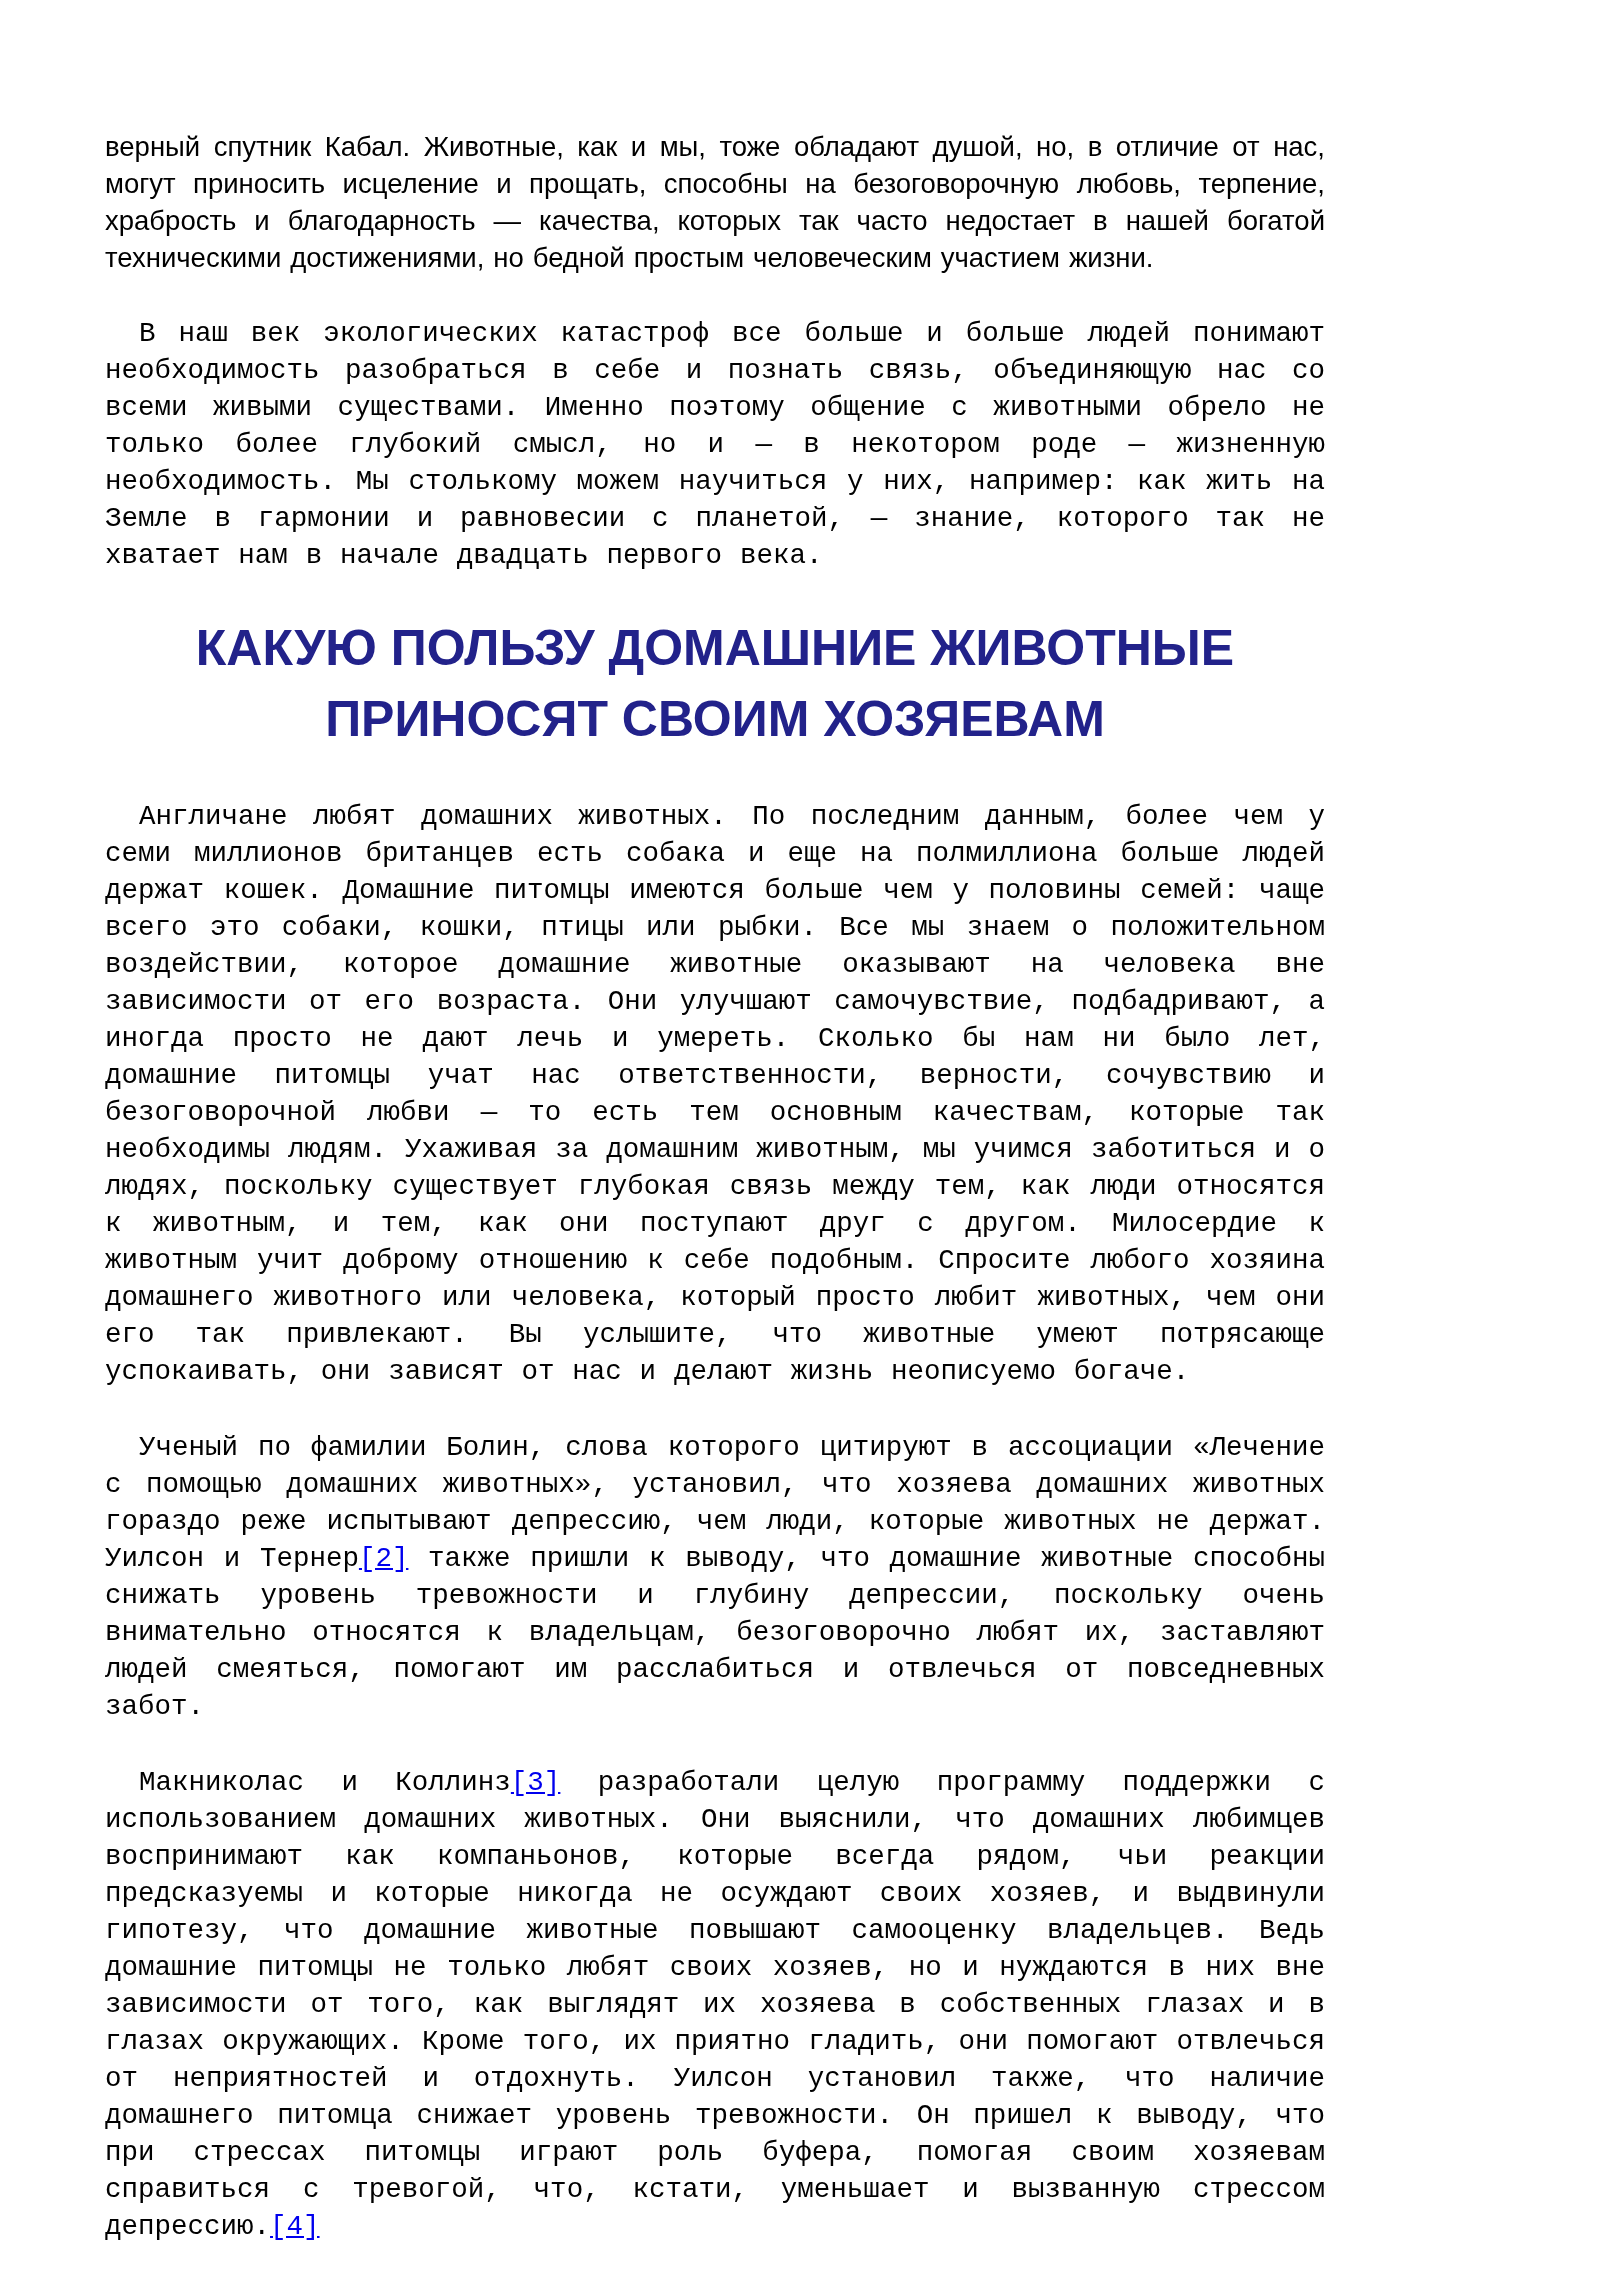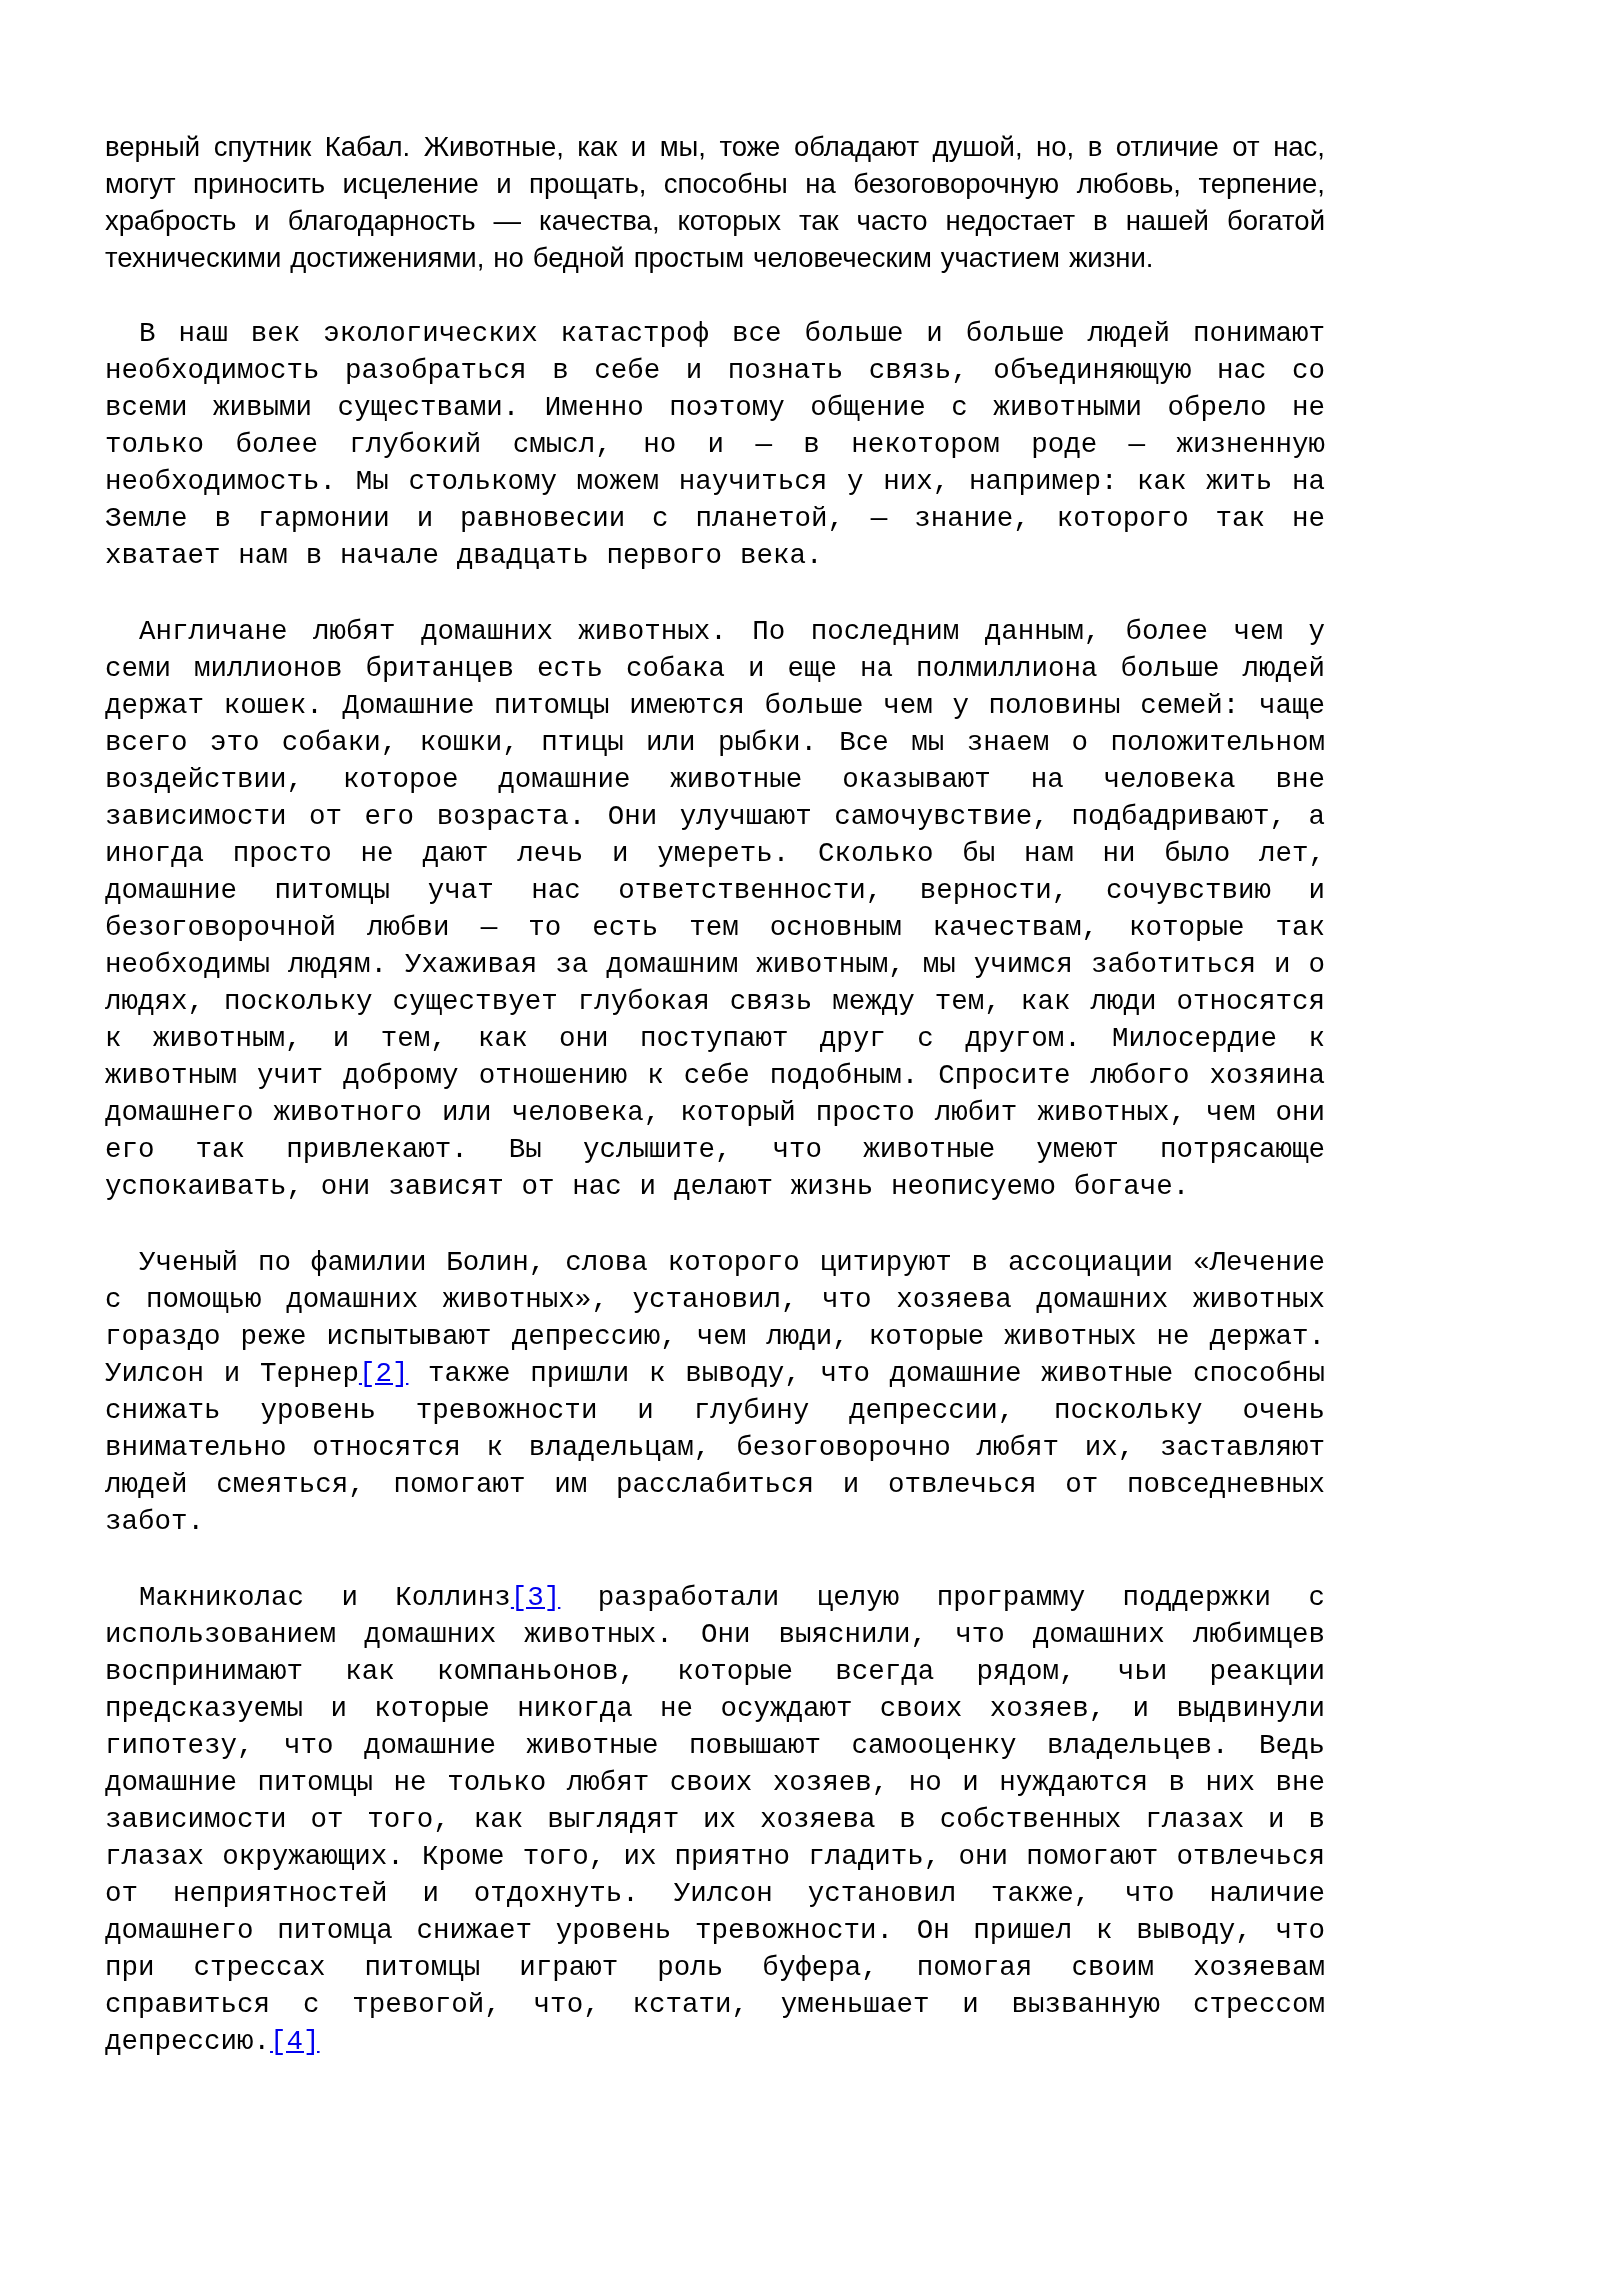--- a/index.html
+++ b/index.html
@@ -51,20 +51,21 @@
 </head>
 <body>
 
 <div class="page">
 
   <div class="paragraphs">
       <p><span>верный спутник Кабал. Животные, как и мы, тоже обладают душой, но, в отличие от нас, могут приносить исцеление и прощать, способны на безоговорочную любовь, терпение, храбрость и благодарность — качества, которых так часто недостает в нашей богатой техническими достижениями, но бедной простым человеческим участием жизни.</span></p>
       <p class="indent"><span>В наш век экологических катастроф все больше и больше людей понимают необходимость разобраться в себе и познать связь, объединяющую нас со всеми живыми существами. Именно поэтому общение с животными обрело не только более глубокий смысл, но и — в некотором роде — жизненную необходимость. Мы столькому можем научиться у них, например: как жить на Земле в гармонии и равновесии с планетой, — знание, которого так не хватает нам в начале двадцать первого века.</span></p>
     </div>
 
+  <h1 class="section-heading">КАКУЮ ПОЛЬЗУ ДОМАШНИЕ ЖИВОТНЫЕ ПРИНОСЯТ СВОИМ ХОЗЯЕВАМ</h1>
 
   <div class="paragraphs">
       <p class="indent"><span>Англичане любят домашних животных. По последним данным, более чем у семи миллионов британцев есть собака и еще на полмиллиона больше людей держат кошек. Домашние питомцы имеются больше чем у половины семей: чаще всего это собаки, кошки, птицы или рыбки. Все мы знаем о положительном воздействии, которое домашние животные оказывают на человека вне зависимости от его возраста. Они улучшают самочувствие, подбадривают, а иногда просто не дают лечь и умереть. Сколько бы нам ни было лет, домашние питомцы учат нас ответственности, верности, сочувствию и безоговорочной любви — то есть тем основным качествам, которые так необходимы людям. Ухаживая за домашним животным, мы учимся заботиться и о людях, поскольку существует глубокая связь между тем, как люди относятся к животным, и тем, как они поступают друг с другом. Милосердие к животным учит доброму отношению к себе подобным. Спросите любого хозяина домашнего животного или человека, который просто любит животных, чем они его так привлекают. Вы услышите, что животные умеют потрясающе успокаивать, они зависят от нас и делают жизнь неописуемо богаче.</span></p>
       <p class="indent"><span>Ученый по фамилии Болин, слова которого цитируют в ассоциации «Лечение с помощью домашних животных», установил, что хозяева домашних животных гораздо реже испытывают депрессию, чем люди, которые животных не держат. Уилсон и Тернер</span><a class="footnote-link" href="#">[2]</a><span> также пришли к выводу, что домашние животные способны снижать уровень тревожности и глубину депрессии, поскольку очень внимательно относятся к владельцам, безоговорочно любят их, заставляют людей смеяться, помогают им расслабиться и отвлечься от повседневных забот.</span></p>
       <p class="indent"><span>Макниколас и Коллинз</span><a class="footnote-link" href="#">[3]</a><span> разработали целую программу поддержки с использованием домашних животных. Они выяснили, что домашних любимцев воспринимают как компаньонов, которые всегда рядом, чьи реакции предсказуемы и которые никогда не осуждают своих хозяев, и выдвинули гипотезу, что домашние животные повышают самооценку владельцев. Ведь домашние питомцы не только любят своих хозяев, но и нуждаются в них вне зависимости от того, как выглядят их хозяева в собственных глазах и в глазах окружающих. Кроме того, их приятно гладить, они помогают отвлечься от неприятностей и отдохнуть. Уилсон установил также, что наличие домашнего питомца снижает уровень тревожности. Он пришел к выводу, что при стрессах питомцы играют роль буфера, помогая своим хозяевам справиться с тревогой, что, кстати, уменьшает и вызванную стрессом депрессию.</span><a class="footnote-link" href="#">[4]</a></p>
     </div>
 
 </div>
 
 

